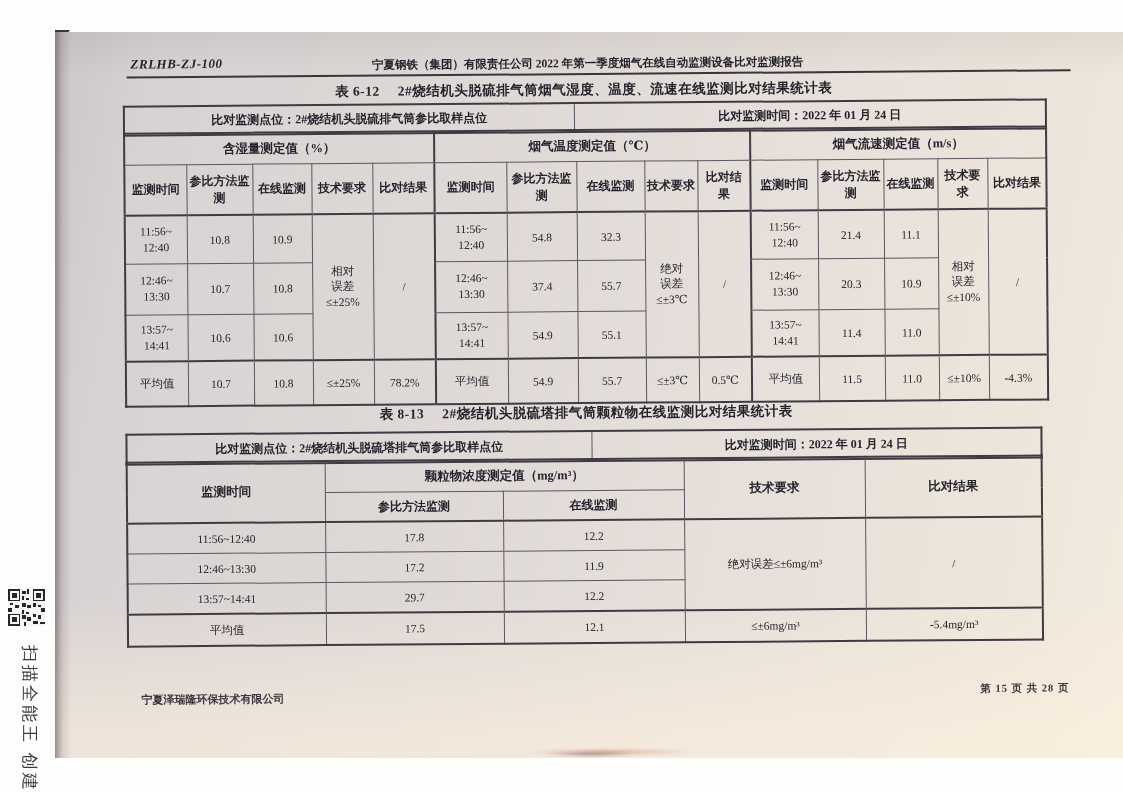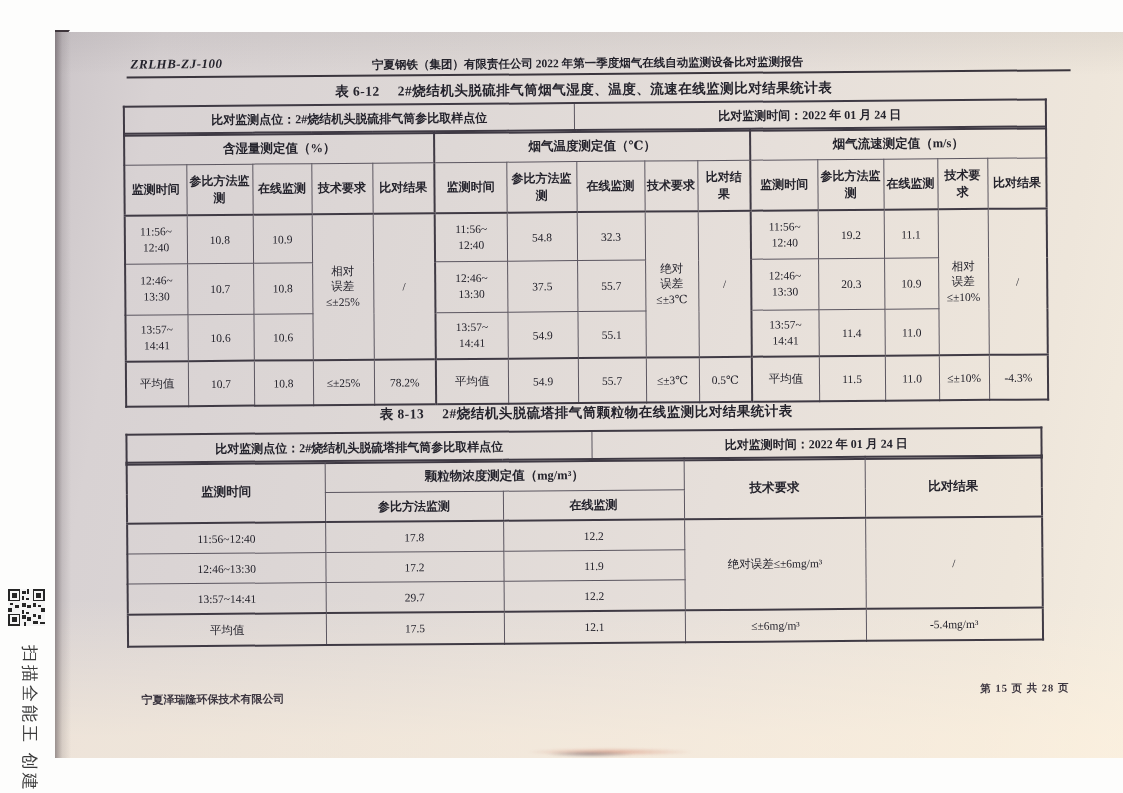--- a/index.html
+++ b/index.html
@@ -169,35 +169,35 @@
         <td class="sec ml">11:56~
 12:40</td>
         <td>54.8</td>
         <td>32.3</td>
         <td rowspan="3" class="ml">绝对
 误差
 ≤±3℃</td>
         <td rowspan="3">/</td>
         <td class="sec ml">11:56~
 12:40</td>
-        <td>19.2</td>
+        <td>21.4</td>
         <td>11.1</td>
         <td rowspan="3" class="ml">相对
 误差
 ≤±10%</td>
         <td rowspan="3">/</td>
       </tr>
       <tr class="r-d1">
         <td class="ml">12:46~
 13:30</td>
         <td>10.7</td>
         <td>10.8</td>
         <td class="sec ml">12:46~
 13:30</td>
-        <td>37.5</td>
+        <td>37.4</td>
         <td>55.7</td>
         <td class="sec ml">12:46~
 13:30</td>
         <td>20.3</td>
         <td>10.9</td>
       </tr>
       <tr class="r-d2">
         <td class="ml">13:57~
 14:41</td>
         <td>10.6</td>

